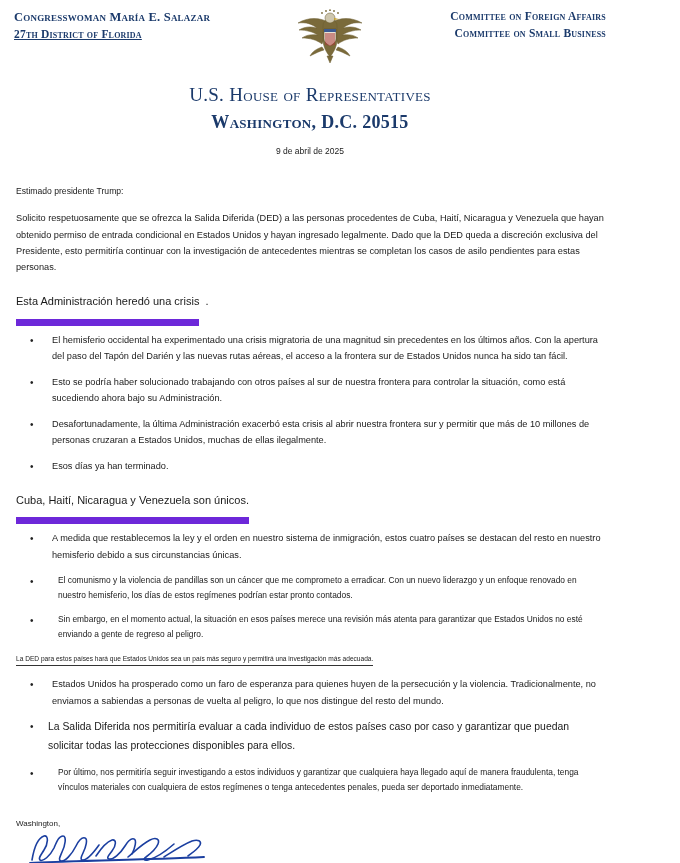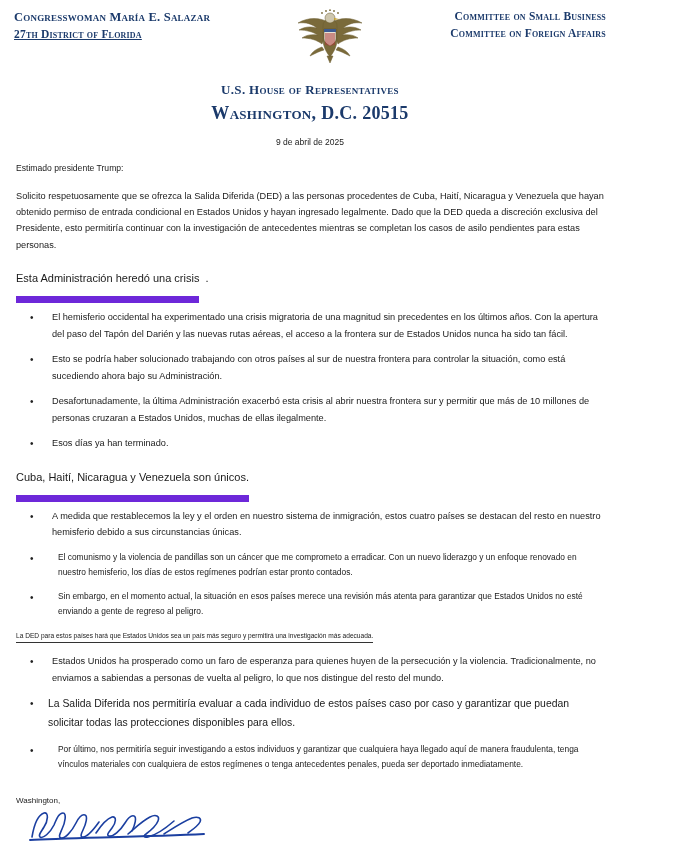--- a/index.html
+++ b/index.html
@@ -68,22 +68,22 @@
   }
 
   
   .title-block {
     text-align: center;
     color: #1b3a6b;
     font-family: "Liberation Serif", serif;
     margin-top: 14px;
   }
   .title-main {
-    font-size: 13px;
-    font-weight: bold;
+    font-size: 19px;
+    font-weight: normal;
     font-variant: small-caps;
     letter-spacing: 0.3px;
     line-height: 1.45;
     margin-top: 19px;
   }
   .title-sub {
     font-size: 18px;
     font-weight: bold;
     font-variant: small-caps;
     letter-spacing: 0.3px;
@@ -92,21 +92,21 @@
   .date-line {
     text-align: center;
     font-size: 8.5px;
     color: #222;
     margin-top: 10px;
   }
 
   
   .body-wrap {
     padding: 0 16px;
-    margin-top: 14px;
+    margin-top: 28px;
     font-size: 9.2px;
     line-height: 1.72;
     color: #1a1a1a;
   }
   .salutation {
     margin-top: 6px;
     margin-bottom: 12px;
     font-size: 8.6px;
   }
   .para {
@@ -225,22 +225,22 @@
             <circle cx="48" cy="4" r="0.9"></circle>
             <circle cx="52" cy="6" r="0.9"></circle>
           </g>
 
           <path d="M41 49 L44 56 L47 49 Z"></path>
         </g>
       </svg>
     </div>
 
     <div class="lh-right">
+      <div class="lh-comm sc">Committee on Foreign Affairs</div>
       <div class="lh-comm sc">Committee on Small Business</div>
-      <div class="lh-comm sc">Committee on Foreign Affairs</div>
     </div>
   </div>
 
   <div class="title-block">
     <div class="title-main">U.S. House of Representatives</div>
     <div class="title-sub">Washington, D.C. 20515</div>
   </div>
 
   <div class="date-line">9 de abril de 2025</div>
 

